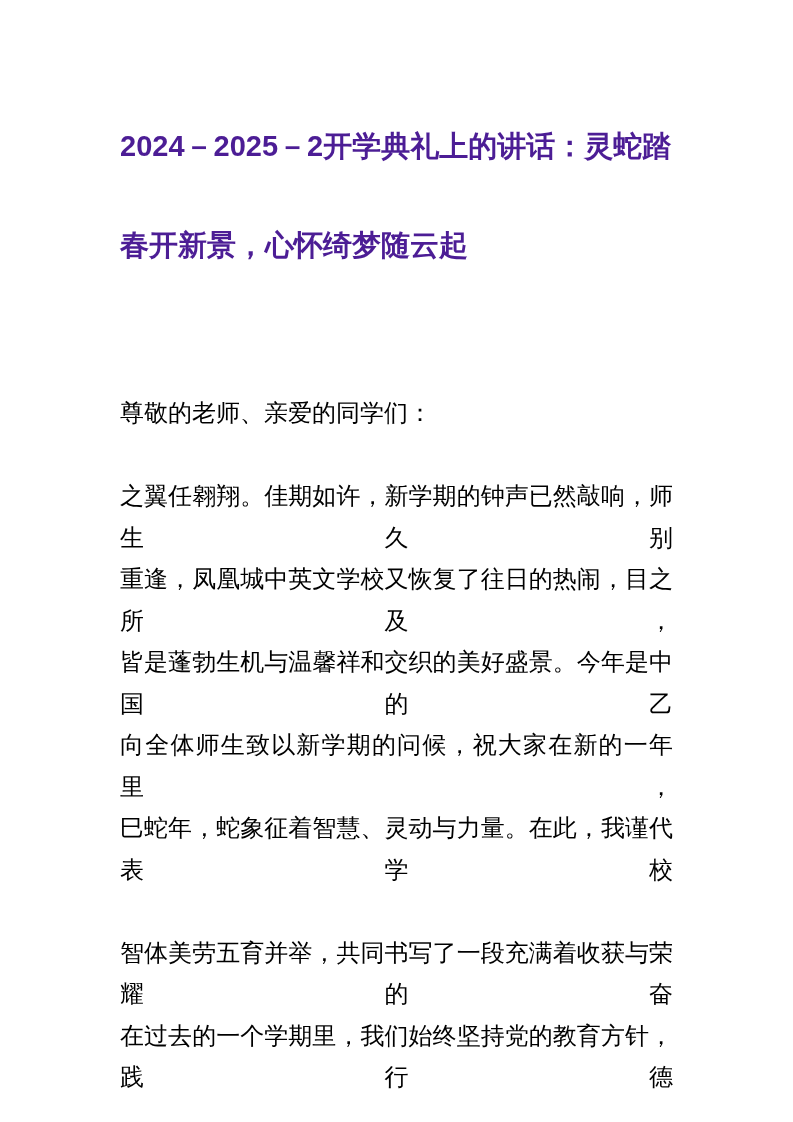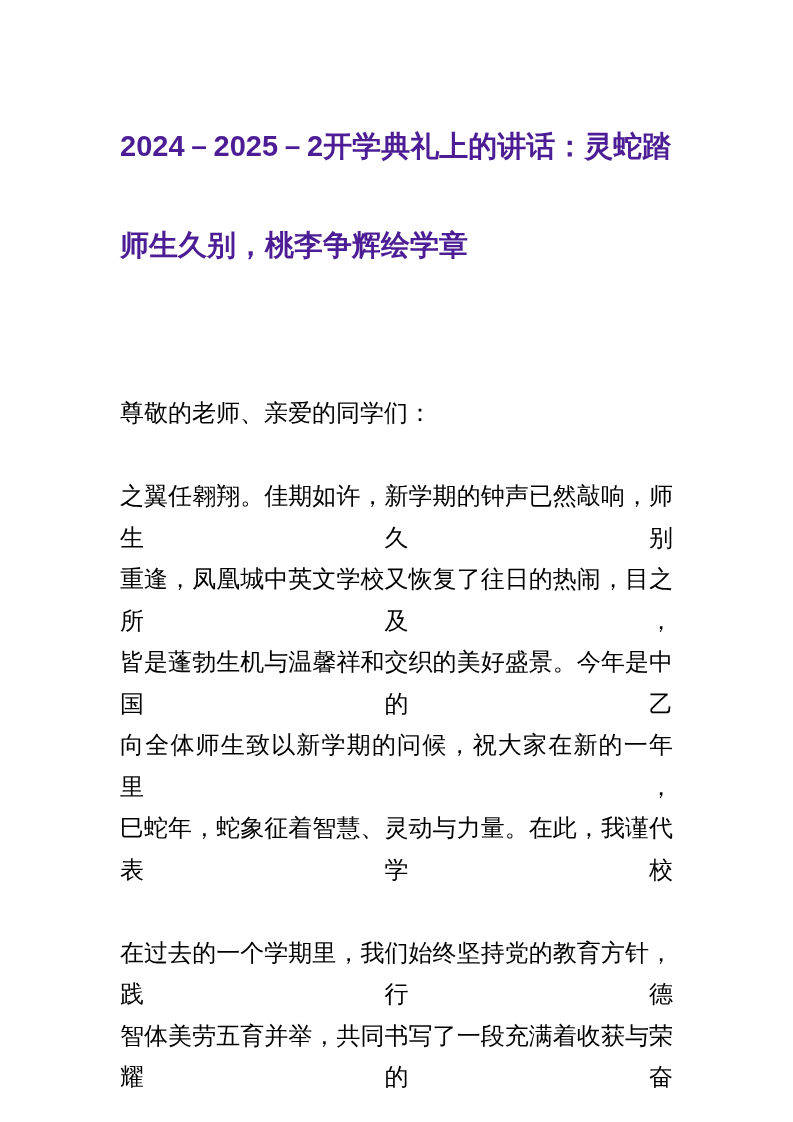--- a/index.html
+++ b/index.html
@@ -51,31 +51,31 @@
     text-align: left;
     text-align-last: auto;
   }
 </style>
 </head>
 <body>
 
 <div class="page">
   <h1 class="doc-title">
     <span class="title-line">2024－2025－2开学典礼上的讲话：灵蛇踏</span>
-    <span class="title-line">师生久别，桃李争辉绘学章</span>
+    <span class="title-line">春开新景，心怀绮梦随云起</span>
   </h1>
   <div class="doc-body">
       <p class="para">
         <span class="line natural">尊敬的老师、亲爱的同学们：</span>
       </p>
       <p class="para">
         <span class="line">之翼任翱翔。佳期如许，新学期的钟声已然敲响，师生久别</span>
         <span class="line">重逢，凤凰城中英文学校又恢复了往日的热闹，目之所及，</span>
         <span class="line">皆是蓬勃生机与温馨祥和交织的美好盛景。今年是中国的乙</span>
         <span class="line">向全体师生致以新学期的问候，祝大家在新的一年里，</span>
         <span class="line">巳蛇年，蛇象征着智慧、灵动与力量。在此，我谨代表学校</span>
       </p>
       <p class="para">
+        <span class="line">智体美劳五育并举，共同书写了一段充满着收获与荣耀的奋</span>
         <span class="line">在过去的一个学期里，我们始终坚持党的教育方针，践行德</span>
-        <span class="line">智体美劳五育并举，共同书写了一段充满着收获与荣耀的奋</span>
       </p>
     </div>
 </div>
 
 </body></html>

